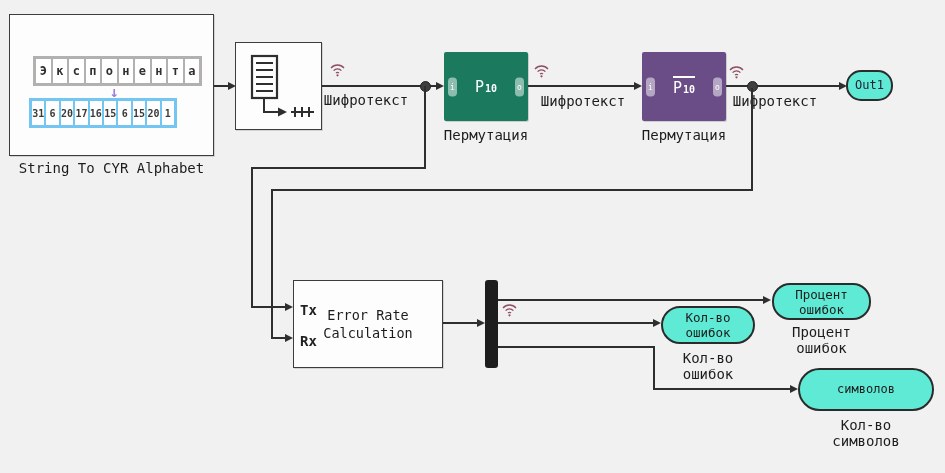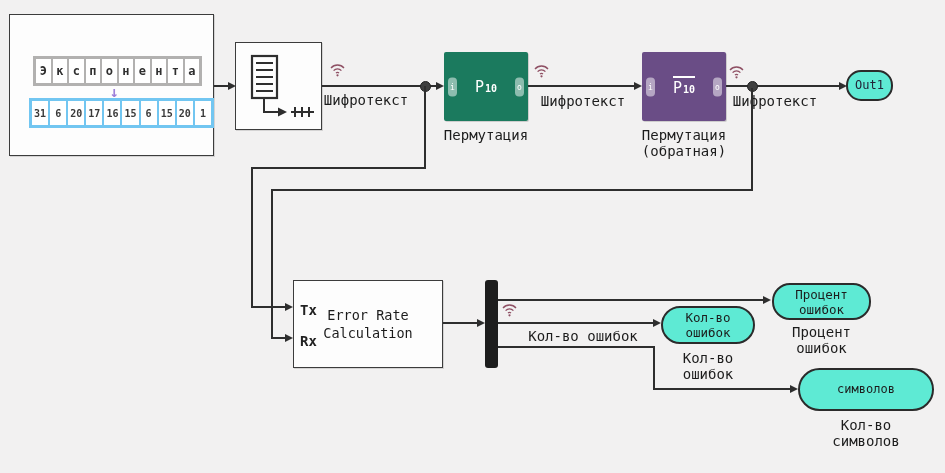--- a/index.html
+++ b/index.html
@@ -48,33 +48,34 @@
         <span class="tileL">с</span>
         <span class="tileL">п</span>
         <span class="tileL">о</span>
         <span class="tileL">н</span>
         <span class="tileL">е</span>
         <span class="tileL">н</span>
         <span class="tileL">т</span>
         <span class="tileL">а</span>
       </div>
     <div class="mapArrow" style="left:96px;top:68px;width:16px;text-align:center;">↓</div>
-    <div class="strip" style="left:19px;top:83px;width:185px;height:30px;background:var(--numbers_strip);">
+    <div class="strip" style="left:19px;top:83px;width:148px;height:30px;background:var(--numbers_strip);">
         <span class="tileN">31</span>
         <span class="tileN">6</span>
         <span class="tileN">20</span>
         <span class="tileN">17</span>
         <span class="tileN">16</span>
         <span class="tileN">15</span>
         <span class="tileN">6</span>
         <span class="tileN">15</span>
         <span class="tileN">20</span>
         <span class="tileN">1</span>
       </div>
   </div>
+  <div class="lbl" style="left:9px;top:160px;width:205px;">String To CYR Alphabet</div>
 
   <div class="blk" style="left:235px;top:42px;width:87px;height:88px;">
     <svg width="84" height="85" viewBox="0 0 84 85">
       <rect x="16" y="13" width="25" height="42" fill="none" stroke="#2e2e2e" stroke-width="2.2"></rect>
       <line x1="20" y1="20" x2="37" y2="20" stroke="#2e2e2e" stroke-width="2"></line>
       <line x1="20" y1="27" x2="37" y2="27" stroke="#2e2e2e" stroke-width="2"></line>
       <line x1="20" y1="34" x2="37" y2="34" stroke="#2e2e2e" stroke-width="2"></line>
       <line x1="20" y1="41" x2="37" y2="41" stroke="#2e2e2e" stroke-width="2"></line>
       <line x1="20" y1="48" x2="37" y2="48" stroke="#2e2e2e" stroke-width="2"></line>
       <path d="M28 55 V69 H42" fill="none" stroke="#2e2e2e" stroke-width="2"></path>
@@ -123,21 +124,20 @@
   <div class="pblk" style="left:642px;top:52px;background:var(--block_purple);">
     <span class="p10 ovl">
         <span>P</span>
         <span class="sub">10</span>
       </span>
     <span class="pill" style="left:4px;">i</span>
     <span class="pill" style="right:4px;">o</span>
   </div>
   <div class="lbl" style="left:624px;top:127px;width:120px;">
     <div>Пермутация</div>
-    <div>(обратная)</div>
   </div>
 
   <div class="hline" style="left:726px;top:85px;width:113px;"></div>
   <div class="arr" style="left:839px;top:81.5px;"></div>
   <div class="dot" style="left:747px;top:81px;"></div>
   <svg class="wifi" style="left:728px;top:64px;" width="17" height="16" viewBox="0 0 17 16">
     <path d="M2 6 A 8.5 8.5 0 0 1 15 6" fill="none" stroke="currentColor" stroke-width="1.3"></path>
     <path d="M4.6 8.6 A 5.2 5.2 0 0 1 12.4 8.6" fill="none" stroke="currentColor" stroke-width="1.3"></path>
     <path d="M7 11 A 2.3 2.3 0 0 1 10 11" fill="none" stroke="currentColor" stroke-width="1.3"></path>
     <circle cx="8.5" cy="13.3" r="1.1" fill="currentColor"></circle>
@@ -182,21 +182,20 @@
     <path d="M2 6 A 8.5 8.5 0 0 1 15 6" fill="none" stroke="currentColor" stroke-width="1.3"></path>
     <path d="M4.6 8.6 A 5.2 5.2 0 0 1 12.4 8.6" fill="none" stroke="currentColor" stroke-width="1.3"></path>
     <path d="M7 11 A 2.3 2.3 0 0 1 10 11" fill="none" stroke="currentColor" stroke-width="1.3"></path>
     <circle cx="8.5" cy="13.3" r="1.1" fill="currentColor"></circle>
   </svg>
 
   <div class="hline" style="left:498px;top:346px;width:157px;"></div>
   <div class="vline" style="left:653px;top:346px;height:44px;"></div>
   <div class="hline" style="left:653px;top:388px;width:138px;"></div>
   <div class="arr" style="left:790px;top:384.5px;"></div>
-  <div class="lbl" style="left:523px;top:328px;width:120px;">Кол-во ошибок</div>
 
   <div class="oval" style="left:772px;top:283px;width:99px;height:37px;border-radius:18px;">
     <div>Процент</div>
     <div>ошибок</div>
   </div>
   <div class="lbl" style="left:772px;top:324px;width:99px;">
     <div>Процент</div>
     <div>ошибок</div>
   </div>
 

